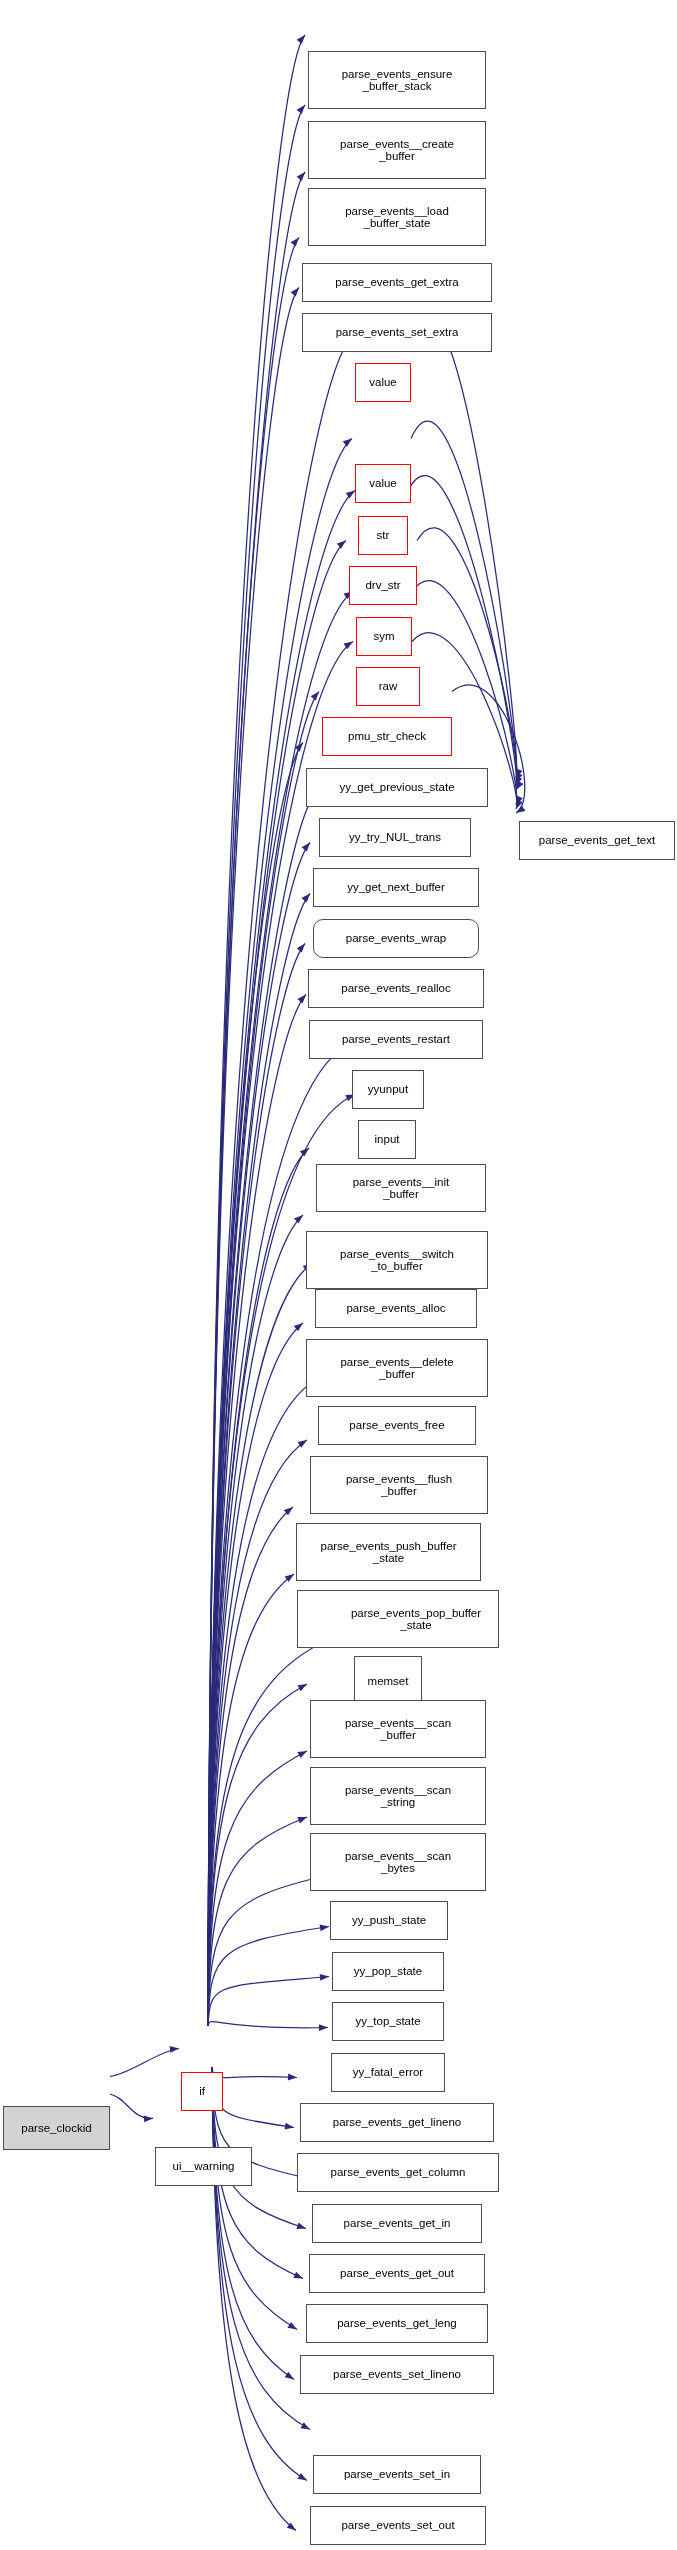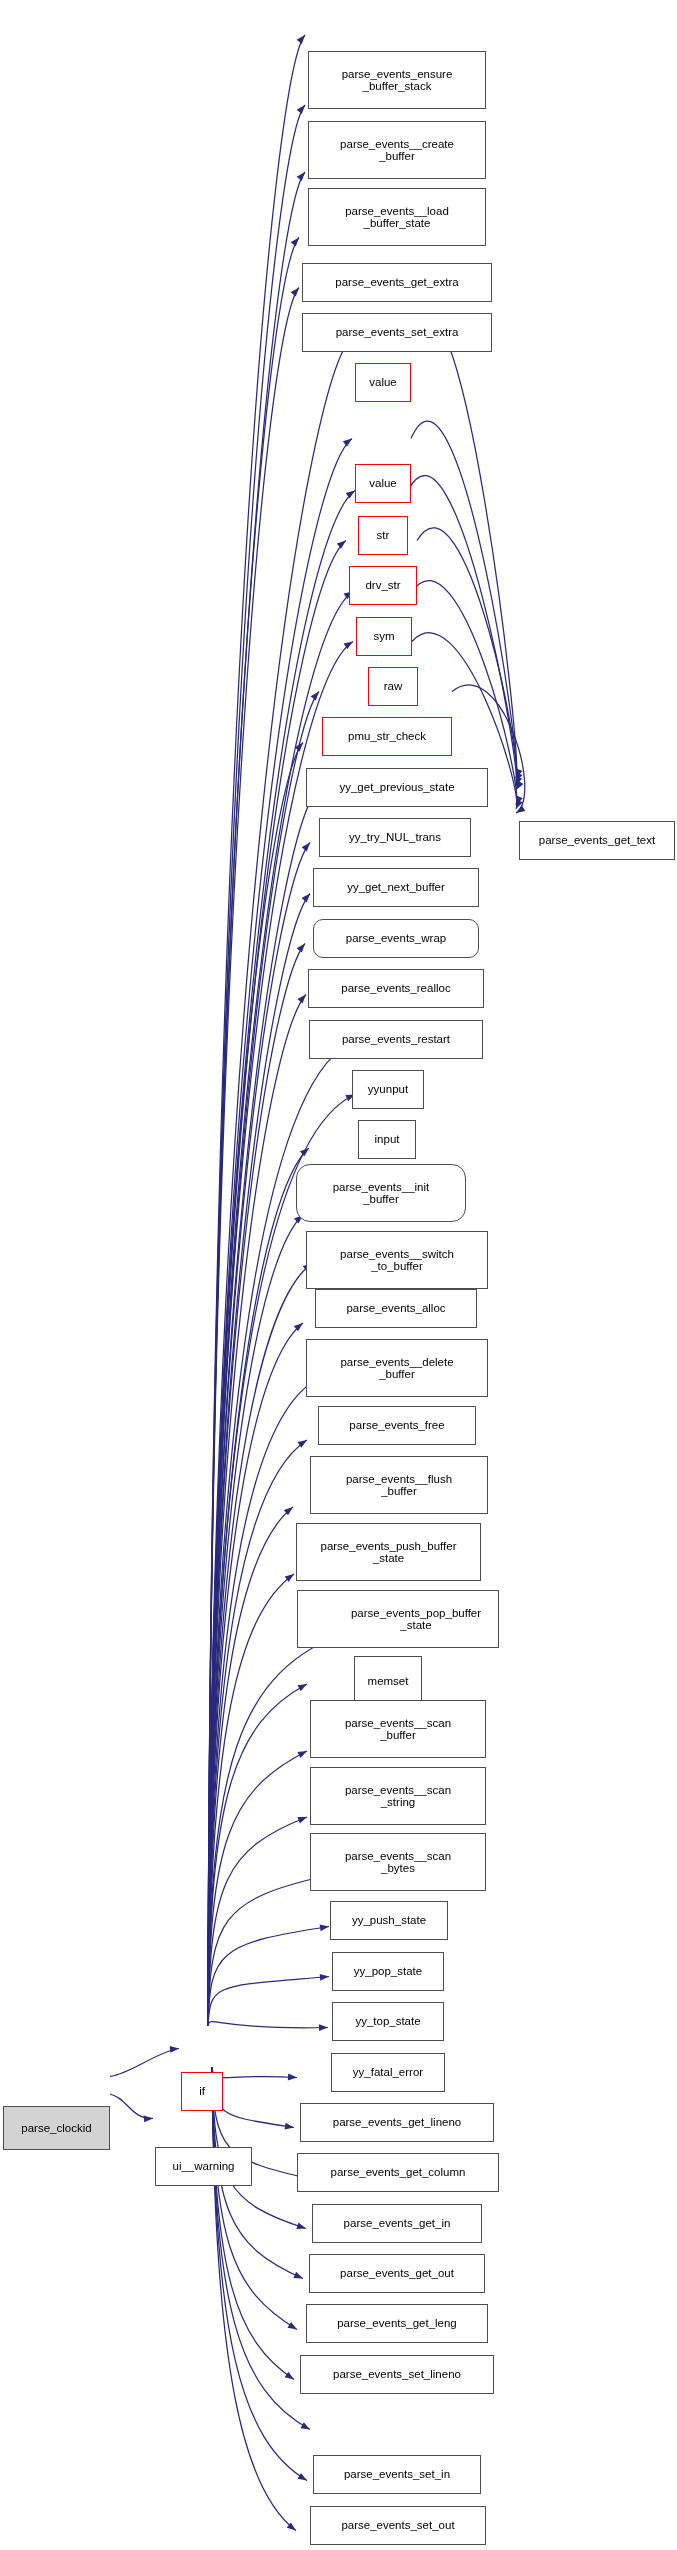--- a/index.html
+++ b/index.html
@@ -164,21 +164,21 @@
     </div>
     <div class="node red" style="left: 358px; top: 471px; width: 50px; height: 39px;">
       <span class="nlabel">str</span>
     </div>
     <div class="node red" style="left: 349px; top: 521px; width: 68px; height: 39px;">
       <span class="nlabel">drv_str</span>
     </div>
     <div class="node red" style="left: 356px; top: 572px; width: 56px; height: 39px;">
       <span class="nlabel">sym</span>
     </div>
-    <div class="node red" style="left: 368px; top: 622px; width: 50px; height: 39px;">
+    <div class="node red" style="left: 356px; top: 622px; width: 64px; height: 39px;">
       <span class="nlabel">raw</span>
     </div>
     <div class="node red" style="left: 322px; top: 672px; width: 130px; height: 39px;">
       <span class="nlabel">pmu_str_check</span>
     </div>
     <div class="node" style="left: 306px; top: 723px; width: 182px; height: 39px;">
       <span class="nlabel">yy_get_previous_state</span>
     </div>
     <div class="node" style="left: 319px; top: 773px; width: 152px; height: 39px;">
       <span class="nlabel">yy_try_NUL_trans</span>
@@ -194,21 +194,21 @@
     </div>
     <div class="node" style="left: 309px; top: 975px; width: 174px; height: 39px;">
       <span class="nlabel">parse_events_restart</span>
     </div>
     <div class="node" style="left: 352px; top: 1025px; width: 72px; height: 39px;">
       <span class="nlabel">yyunput</span>
     </div>
     <div class="node" style="left: 358px; top: 1075px; width: 58px; height: 39px;">
       <span class="nlabel">input</span>
     </div>
-    <div class="node" style="left: 296px; top: 1119px; width: 170px; height: 58px; border-radius: 14px;">
+    <div class="node" style="left: 316px; top: 1119px; width: 170px; height: 48px;">
       <span class="nlabel">parse_events__init
 _buffer</span>
     </div>
     <div class="node" style="left: 306px; top: 1186px; width: 182px; height: 58px;">
       <span class="nlabel">parse_events__switch
 _to_buffer</span>
     </div>
     <div class="node" style="left: 315px; top: 1244px; width: 162px; height: 39px;">
       <span class="nlabel">parse_events_alloc</span>
     </div>

